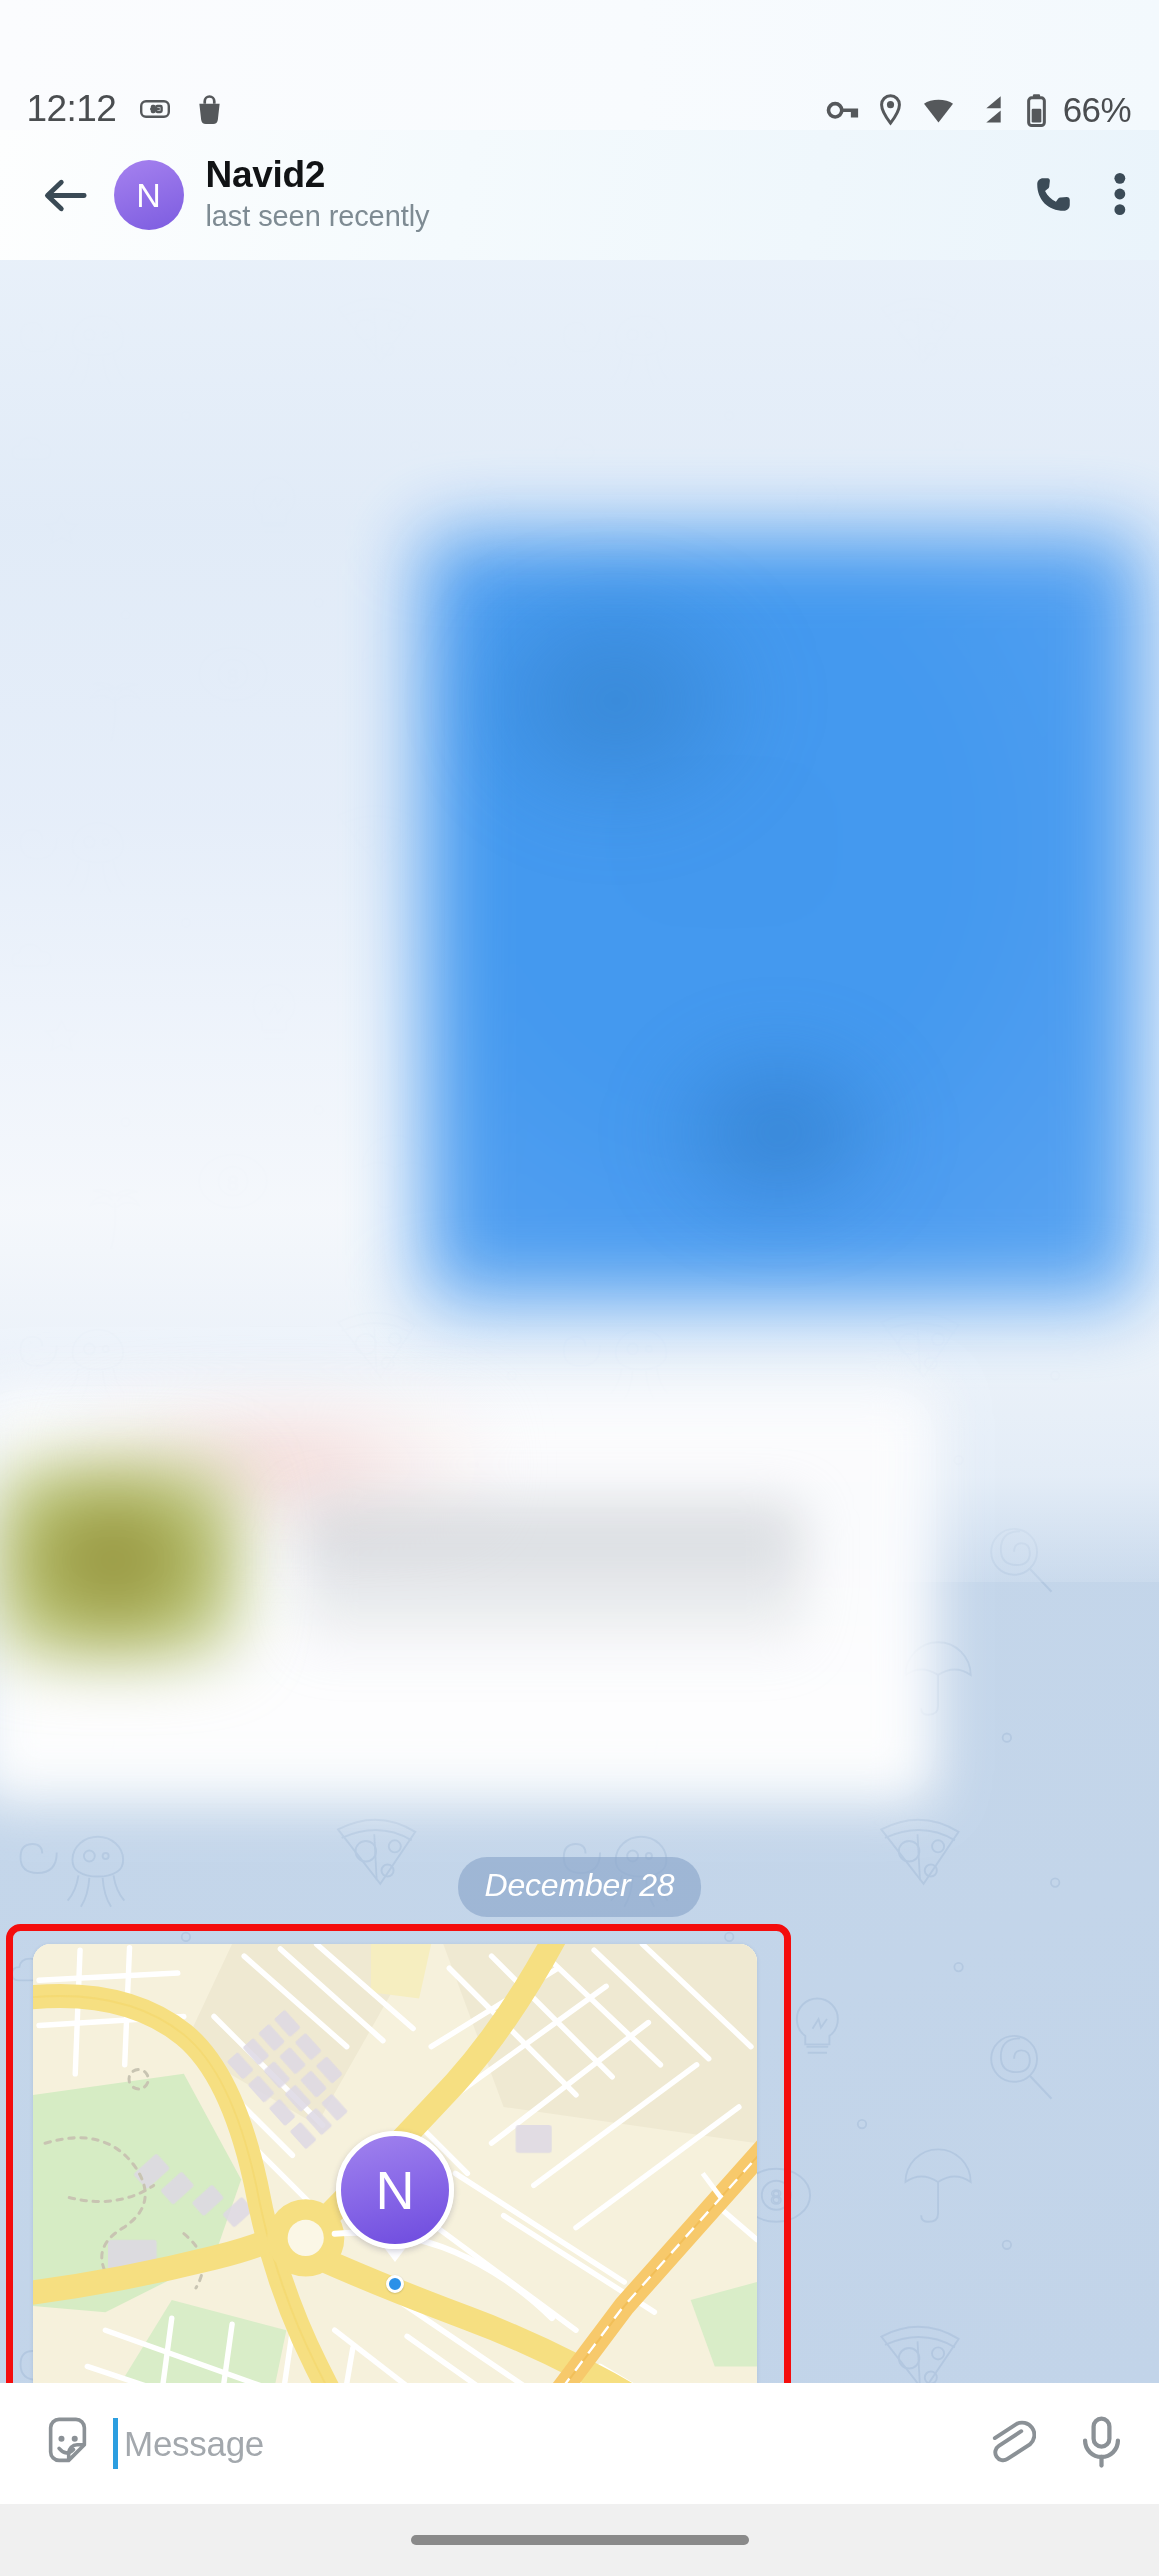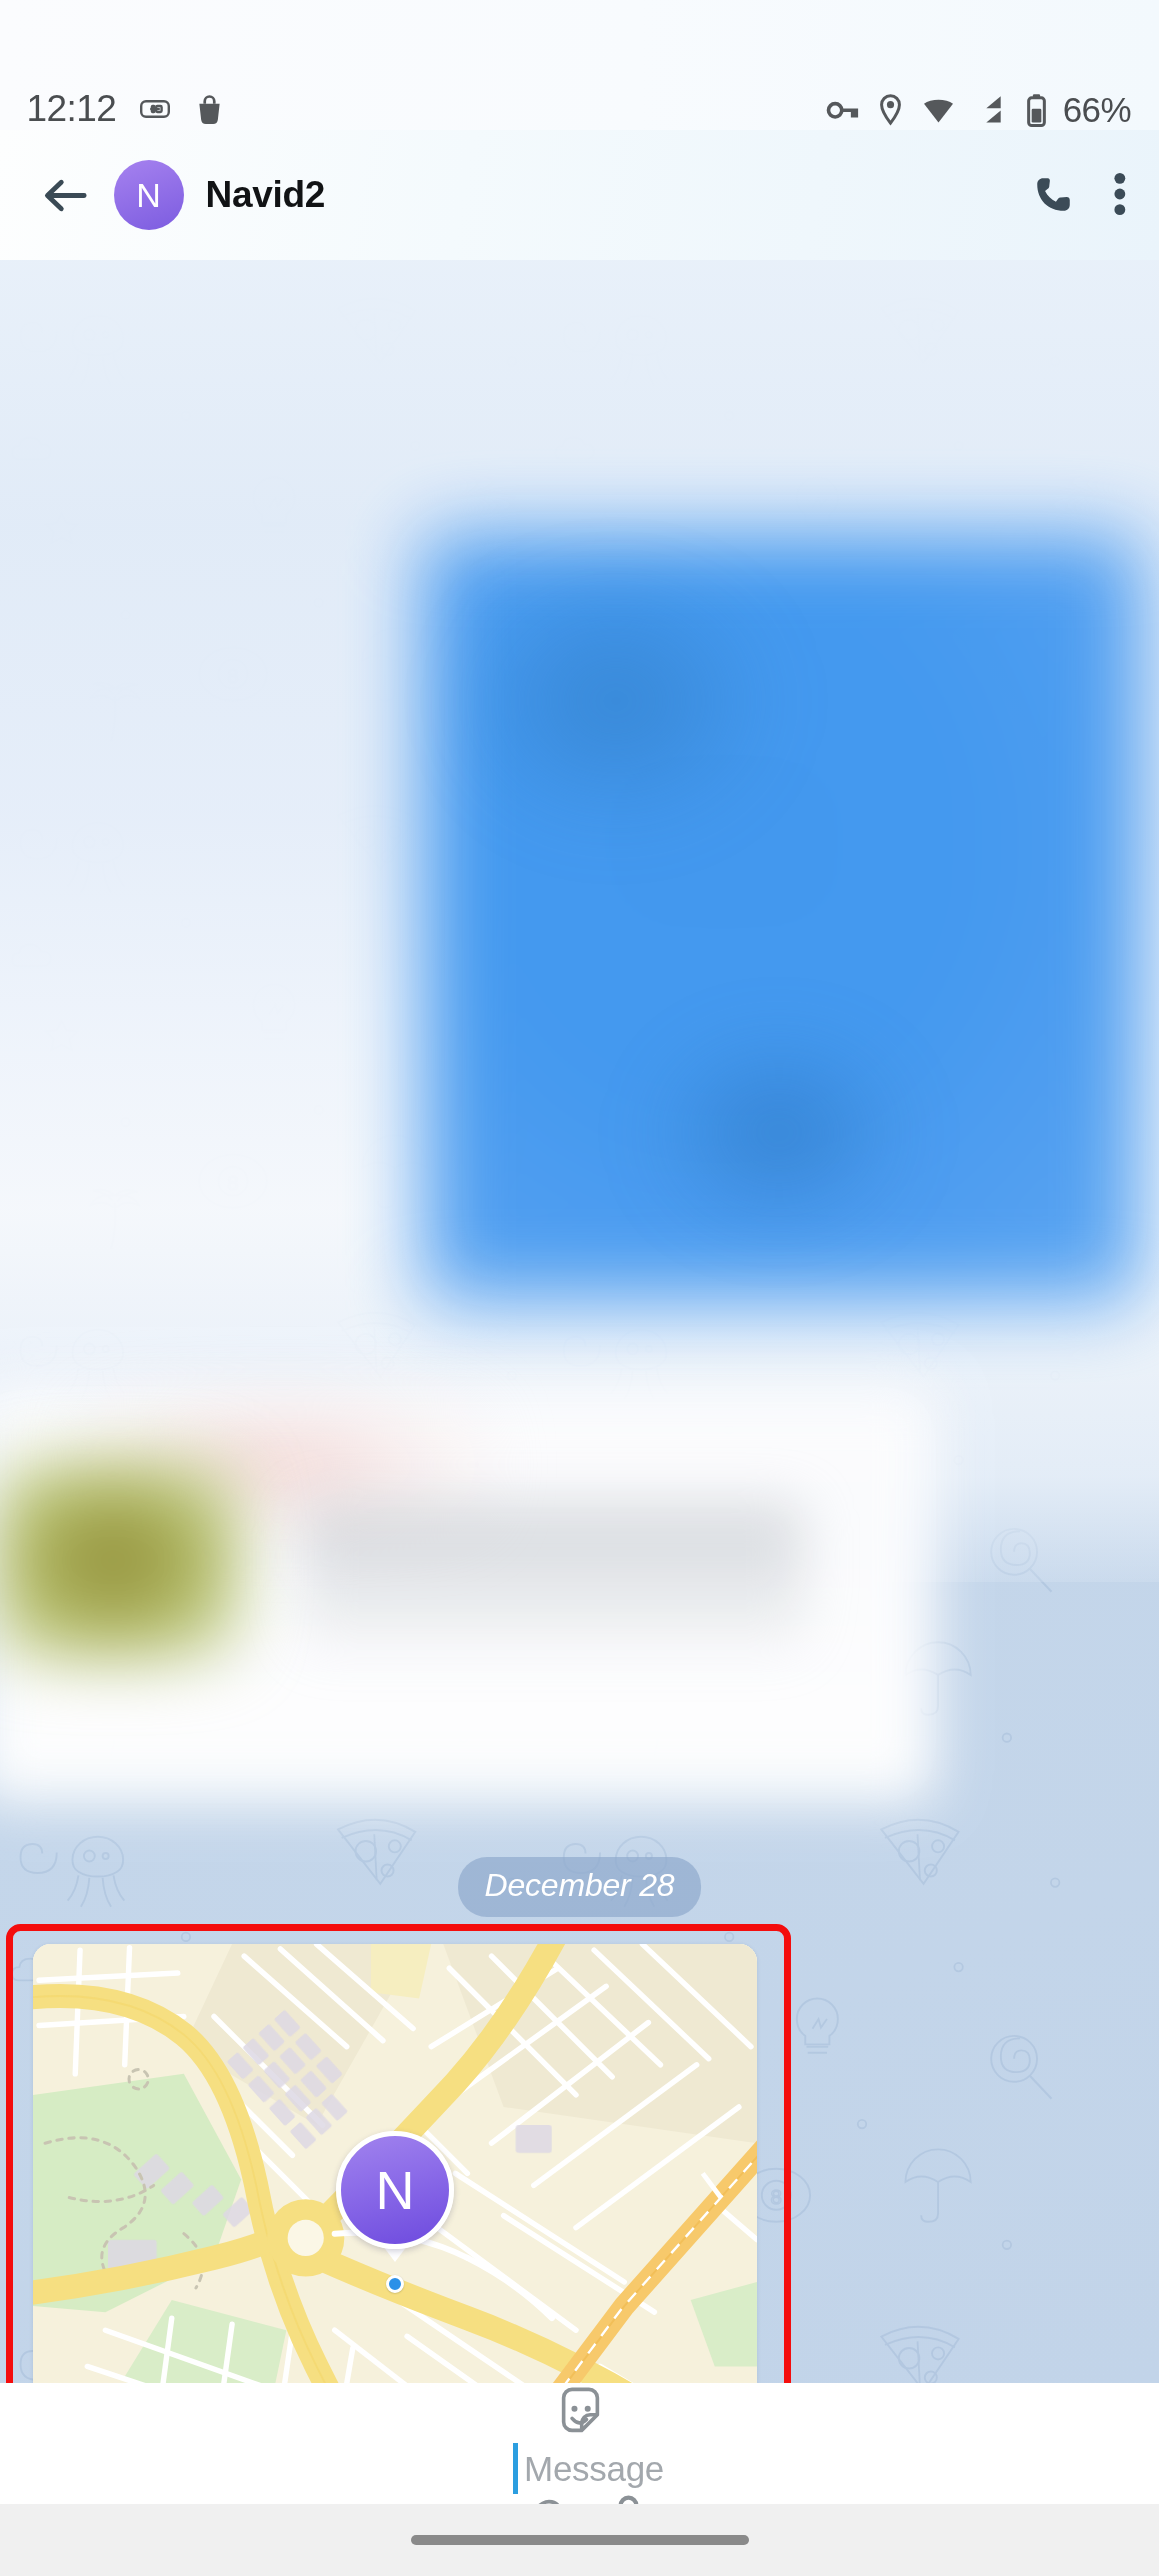--- a/index.html
+++ b/index.html
@@ -146,21 +146,21 @@
   #map-dot{
     position:absolute; left:50%; top:331px; transform:translateX(-50%);
     width:18px; height:18px; border-radius:50%;
     background:#2a90e8; border:3.6px solid #ffffff; z-index:4;
     box-shadow:0 0.6px 1.8px rgba(0,0,0,.2);
   }
 
   
   #inputbar{
     position:absolute; left:0; top:2383px; width:1159px; height:121px;
-    background:#ffffff; display:flex; align-items:center; padding:0 35px 0 37px;flex-direction:column;
+    background:#ffffff; display:flex; align-items:center; padding:0 35px 0 37px;
   }
   #emoji-btn{ width:60px; height:60px; display:flex; align-items:center; justify-content:center; flex:0 0 auto;}
   #msg-wrap{ flex:1 1 auto; display:flex; align-items:center; margin-left:15.7px; min-width:0; }
   #caret{ width:5.4px; height:51px; background:#2c9ee0; flex:0 0 auto; }
   #msg-placeholder{ font-size:35px; color:#a3a8ad; margin-left:6px; letter-spacing:-0.3px; }
   #input-actions{ display:flex; align-items:center; gap:43px; flex:0 0 auto; }
 
   
   #navbar{
     position:absolute; left:0; top:2504px; width:1159px; height:72px;
@@ -224,20 +224,21 @@
     <div id="back-btn">
       <svg width="47" height="41" viewBox="0 0 78 68">
         <path d="M70 34 H10 M32 12 L9 34 L32 56" fill="none" stroke="#3a4a55" stroke-width="8" stroke-linecap="round" stroke-linejoin="round"></path>
       </svg>
     </div>
     <div id="hdr-avatar">
       <span>N</span>
     </div>
     <div id="hdr-text">
       <div id="hdr-title">Navid2</div>
+      <div id="hdr-sub">last seen recently</div>
     </div>
     <div id="hdr-actions">
       <div>
         <svg width="47" height="47" viewBox="0 0 78 78">
           <path d="M22 12 c-6 0 -10 4 -10 10 c0 26 18 44 44 44 c6 0 10 -4 10 -10 v-8 c0 -3 -2 -5 -5 -5 l-10 1 c-2 0 -4 1 -5 3 l-3 4 c-8 -4 -14 -10 -18 -18 l4 -3 c2 -1 3 -3 3 -5 l1 -9 c0 -3 -2 -4 -5 -4 z" fill="#3b4b57"></path>
         </svg>
       </div>
       <div>
         <svg width="15.7" height="56" viewBox="0 0 26 92">
           <circle cx="13" cy="20" r="9" fill="#3b4b57"></circle>

